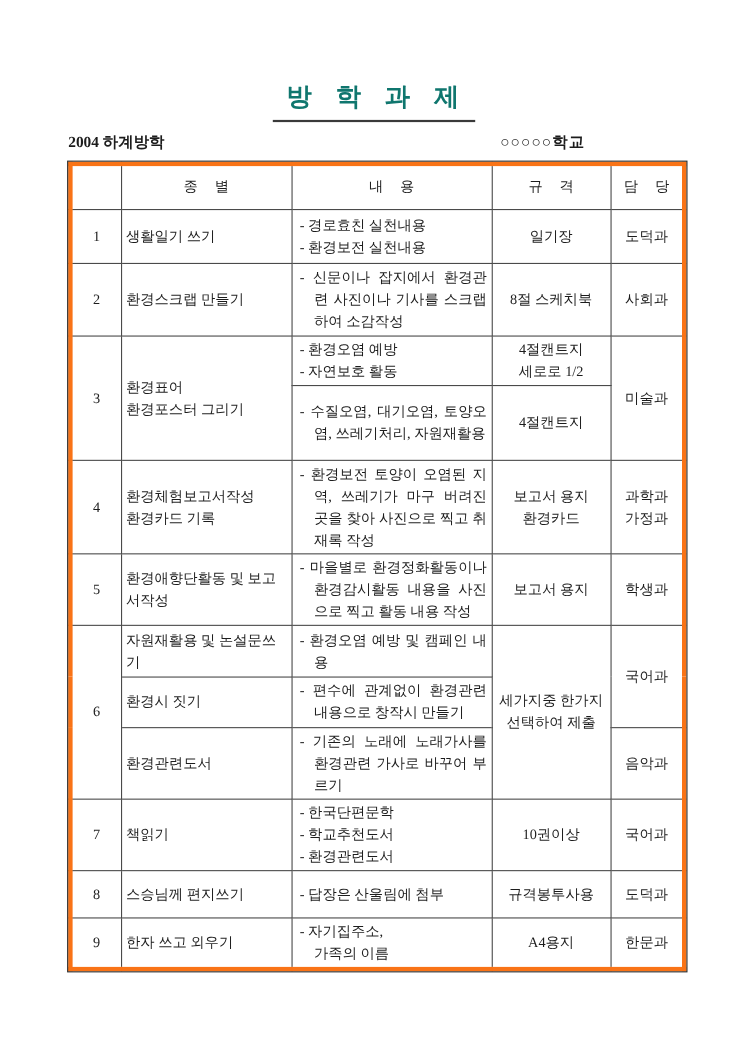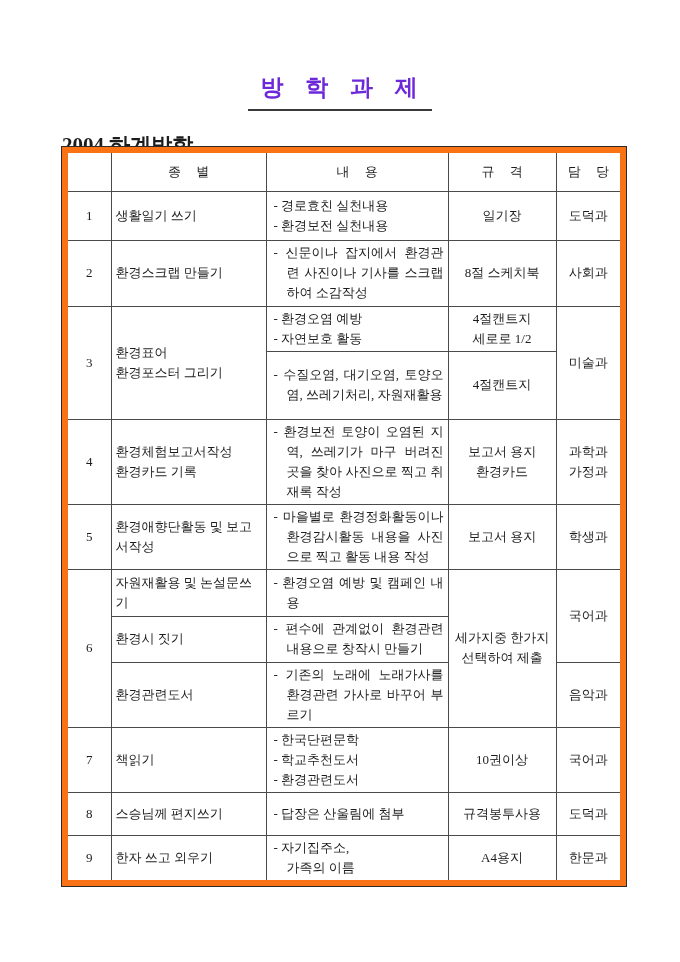--- a/index.html
+++ b/index.html
@@ -12,43 +12,43 @@
     color: #1c1c1c;
     overflow: hidden;
   }
   .title-wrap { text-align: center; padding-top: 72px; }
   .doc-title {
     display: inline-block;
     font-size: 23px; font-weight: bold;
     letter-spacing: 2px; word-spacing: 12px;
     border-bottom: 2px solid #3a3a3a;
     padding: 0 12px 6px 12px;
-    color: #6d28d9;
+    color: #0f766e;
   }
   .subtitle-row {
-    width: 558px; margin: 20px auto 0 62px;
+    width: 558px; margin: 10px auto 0 62px;
     display: flex; justify-content: space-between; align-items: flex-start;
-    font-size: 21px; font-weight: bold;
+    font-size: 14px; font-weight: bold;
   }
   .subtitle-row .school { padding-right: 88px; letter-spacing: 1px; }
   table.assignments {
     position: absolute; left: 62px; top: 147px;
     width: 558px; height: 726px;
     border-collapse: collapse; table-layout: fixed;
     font-size: 13px;
   }
   table.assignments td {
     border: 1px solid #4a4a4a;
     padding: 2px 4px;
     vertical-align: middle;
     line-height: 20px;
     background: #ffffff;
   }
   
-  table.assignments { border: 6px solid #f97316; outline: 1px solid #2b2b2b; font-family: Liberation Serif, serif; }
+  table.assignments { border: 4px solid #f97316; outline: 1px solid #2b2b2b; font-family: Liberation Serif, serif; }
   td.shade { background: #f0f1f0; }
   td.no-cell { text-align: center; width: 46px; }
   td.cat-cell { width: 155px; padding-left: 10px; }
   td.content-cell { width: 182px; padding: 3px 5px 3px 8px; }
   td.spec-cell { width: 108px; text-align: center; margin-left: 48px; }
   td.dept-cell { width: 67px; text-align: center; }
   td.header-cell { text-align: center; font-size: 13px; word-spacing: 12px; background: #f0f1f0; }
   .bullet { padding-left: 16px; text-indent: -13px; text-align: justify; }
   .bullet.cont { text-indent: 0; padding-left: 16px; text-align: left; }
   .line { display: block; }
@@ -57,20 +57,21 @@
 <body>
 
 <div class="page">
 
   <div class="title-wrap">
     <span class="doc-title">방  학  과  제</span>
   </div>
 
   <div class="subtitle-row">
     <span class="term">2004 하계방학</span>
+    <span class="school">○○○○○학교</span>
   </div>
 
   <table class="assignments">
     <colgroup>
       <col style="width:46px">
         <col style="width:155px">
         <col style="width:182px">
         <col style="width:108px">
         <col style="width:67px">
     </colgroup>

